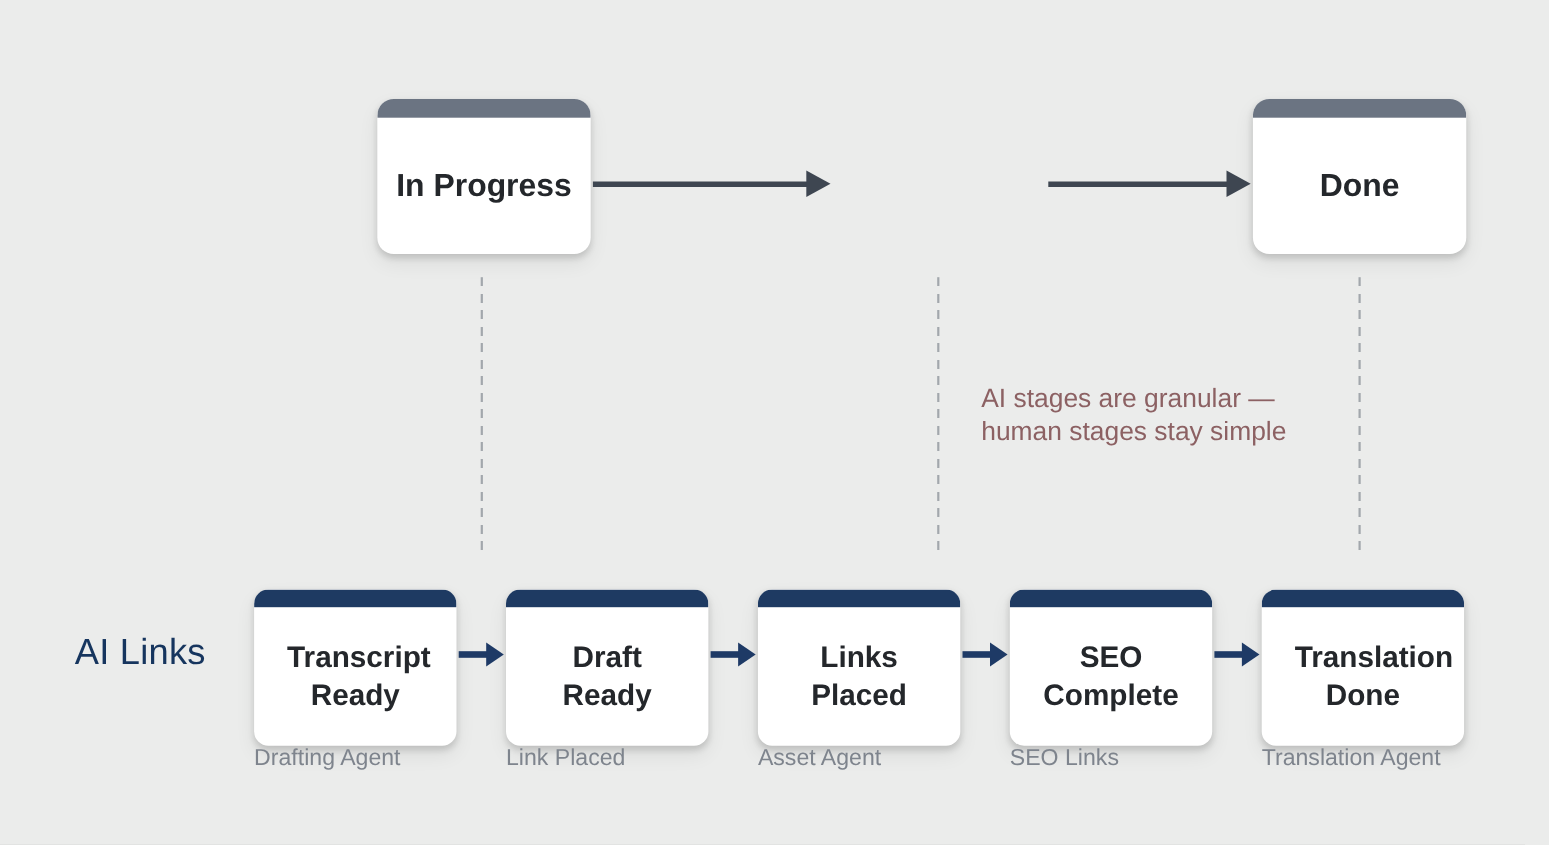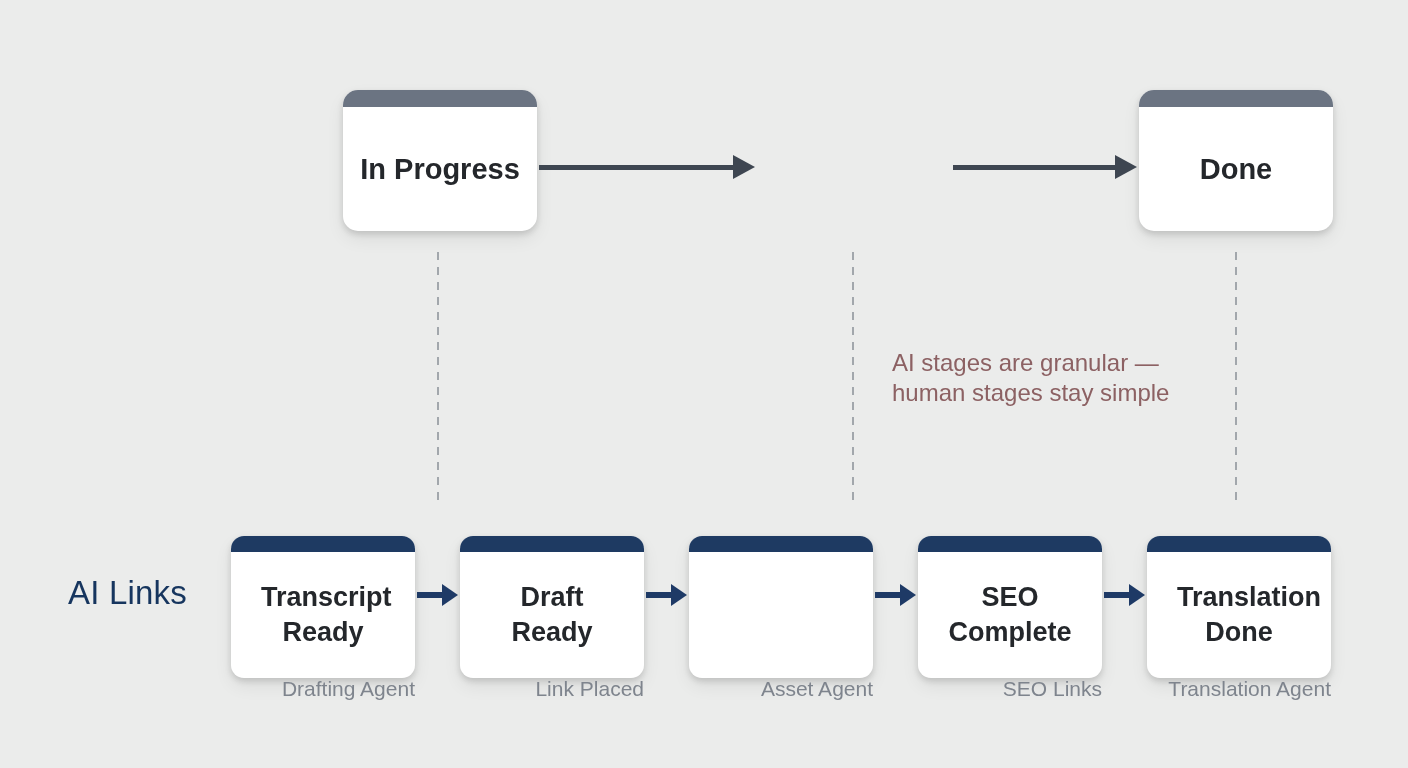--- a/index.html
+++ b/index.html
@@ -30,21 +30,21 @@
   .human-card .card-header{height:17px;background:var(--human-header,#6b7482);}
   .ai-card .card-header{height:16px;background:var(--ai-header,#1e3a62);}
   .card-body{
     flex:1 1 auto;display:flex;align-items:center;justify-content:center;
     text-align:center;color:var(--card-text,#24272b);
   }
   .human-card .card-body{font-size:29px;}
   .ai-card .card-body{font-size:27px;line-height:35px;}
   .ai-card .card-body span{display:inline-block;max-width:124px;}
   .agent-caption{
-    position:absolute;top:677px;width:184px;text-align:right;
+    position:absolute;top:677px;width:184px;text-align:left;
     font-size:21px;color:var(--agent-text,#7e848d);
   }
   .arrow{position:absolute;}
   .arrow .stem{position:absolute;left:0;background:currentColor;}
   .arrow .head{position:absolute;right:0;width:0;height:0;}
   .h-arrow{height:24px;color:var(--human-arrow,#3e4651);}
   .h-arrow .stem{top:10px;height:5px;right:20px;}
   .h-arrow .head{top:0;border-top:12px solid transparent;border-bottom:12px solid transparent;border-left:22px solid currentColor;}
   .a-arrow{height:22px;color:var(--ai-arrow,#1e3a66);}
   .a-arrow .stem{top:8px;height:6px;right:14px;}
@@ -96,20 +96,23 @@
       </div>
   </div>
   <div class="card ai-card" style="left:460px">
     <div class="card-header"></div>
     <div class="card-body">
         <span>Draft Ready</span>
       </div>
   </div>
   <div class="card ai-card" style="left:689px">
     <div class="card-header"></div>
+    <div class="card-body">
+        <span>Links Placed</span>
+      </div>
   </div>
   <div class="card ai-card" style="left:1147px">
     <div class="card-header"></div>
     <div class="card-body">
         <span>Translation Done</span>
       </div>
   </div>
   <div class="card ai-card" style="left:918px">
     <div class="card-header"></div>
     <div class="card-body">

